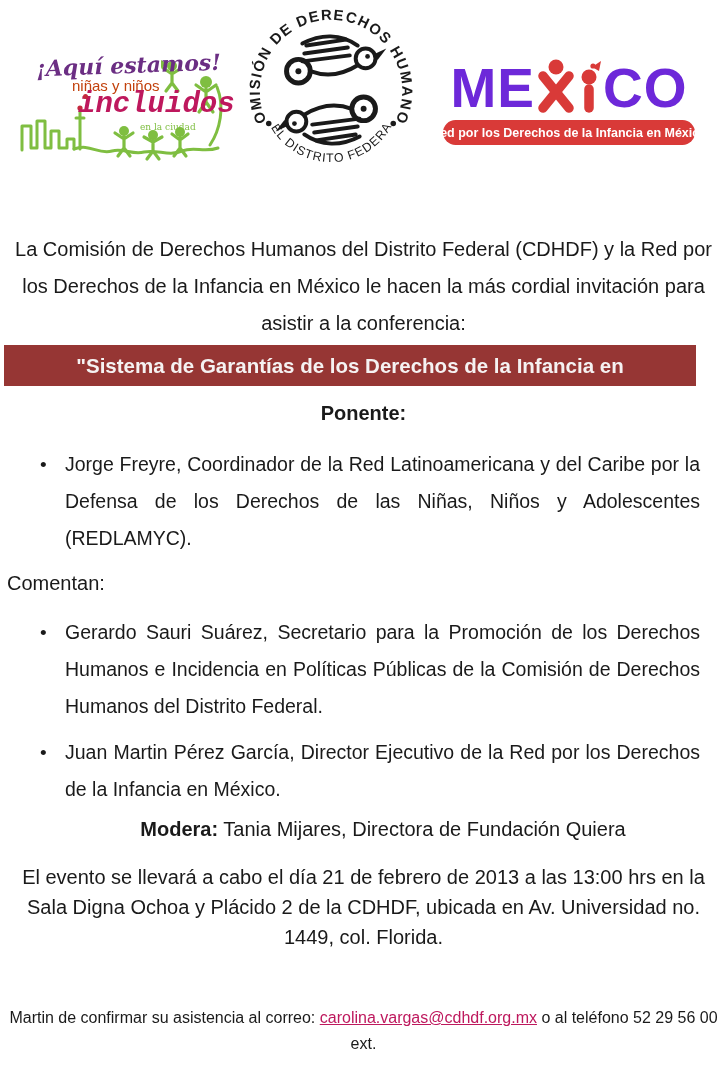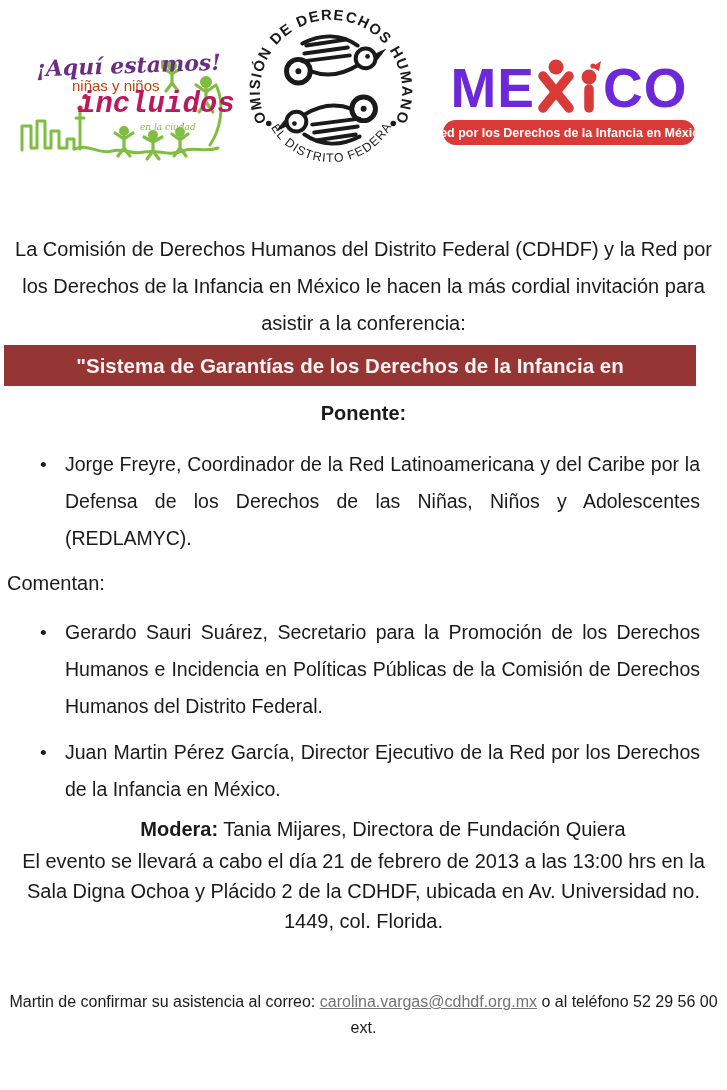--- a/index.html
+++ b/index.html
@@ -15,21 +15,21 @@
               font-style: italic; font-weight: bold; font-size: 22px; color: #6B2E83;
               transform: rotate(-2deg); white-space: nowrap; }
   .li-line2 { position: absolute; left: 52px; top: 25px; font-size: 15px; font-weight: normal;
               color: #c2410c; white-space: nowrap; }
   .li-line3 { position: absolute; left: 58px; top: 36px; font-family: Liberation Mono, monospace;
               font-style: italic; font-weight: bold; font-size: 29px; color: #be185d;
               white-space: nowrap; }
   .li-dot   { position: absolute; left: 63px; top: 42px; width: 5px; height: 5px;
               border-radius: 50%; background: #C5283D; }
   .li-line4 { position: absolute; left: 120px; top: 70px; font-family: "DejaVu Serif", serif;
-              font-style: italic; font-size: 9px; color: #7FBE41; white-space: nowrap; }
+              font-size: 9px; color: #7FBE41; white-space: nowrap; }
 
   .logo-seal { position: absolute; left: 247px; top: 4px; width: 168px; height: 172px; }
 
   .logo-mexico { position: absolute; left: 443px; top: 52px; width: 252px; height: 95px; }
   .mx-word { display: flex; align-items: flex-end; justify-content: center; height: 62px; }
   .mx-letters { font-size: 55px; font-weight: bold; color: #6d28d9; letter-spacing: 1px;
                 line-height: 0.92; }
   .mx-fig { margin: 0 1px; }
   .mx-pill { margin-top: 6px; height: 25px; border-radius: 13px; background: #D93A38;
              color: #ffffff; font-size: 12.5px; font-weight: bold; display: flex;
@@ -54,25 +54,25 @@
   .bullet .btext { flex: 1; text-align: justify; }
   .b1 { margin-top: 21px; }
   .b2 { margin-top: 19px; }
   .b3 { margin-top: 9px; }
 
   .comentan-label { margin-top: 14px; margin-left: 7px; font-size: 20px; line-height: 24px; }
 
   .modera { margin-top: 9px; text-align: center; font-size: 20px; line-height: 24px; padding-left: 39px; }
   .modera .bold { font-weight: bold; }
 
-  .event { margin-top: 5px; padding: 0 16px; text-align: center;
+  .event { margin-top: 21px; padding: 0 16px; text-align: center;
            font-size: 20px; line-height: 30px; }
 
   .footer { margin-top: 53px; text-align: center; font-size: 16px; line-height: 26px; }
-  .footer a { color: #737373; text-decoration: underline; cursor: pointer; }
+  .footer a { color: #be185d; text-decoration: underline; cursor: pointer; }
 </style>
 </head>
 <body>
 
 <div class="header">
 
   <div class="logo-incluidos">
     <svg width="205" height="118" viewBox="0 0 205 118">
       <g stroke="#7FBE41" stroke-width="3" fill="none" stroke-linecap="round" stroke-linejoin="round">
         <path d="M 2,98 L 2,74 L 11,74 L 11,96 L 17,96 L 17,69 L 25,69 L 25,96 L 31,96 L 31,79 L 39,79 L 39,96 L 47,96 L 47,87 L 54,87 L 54,97"></path>

